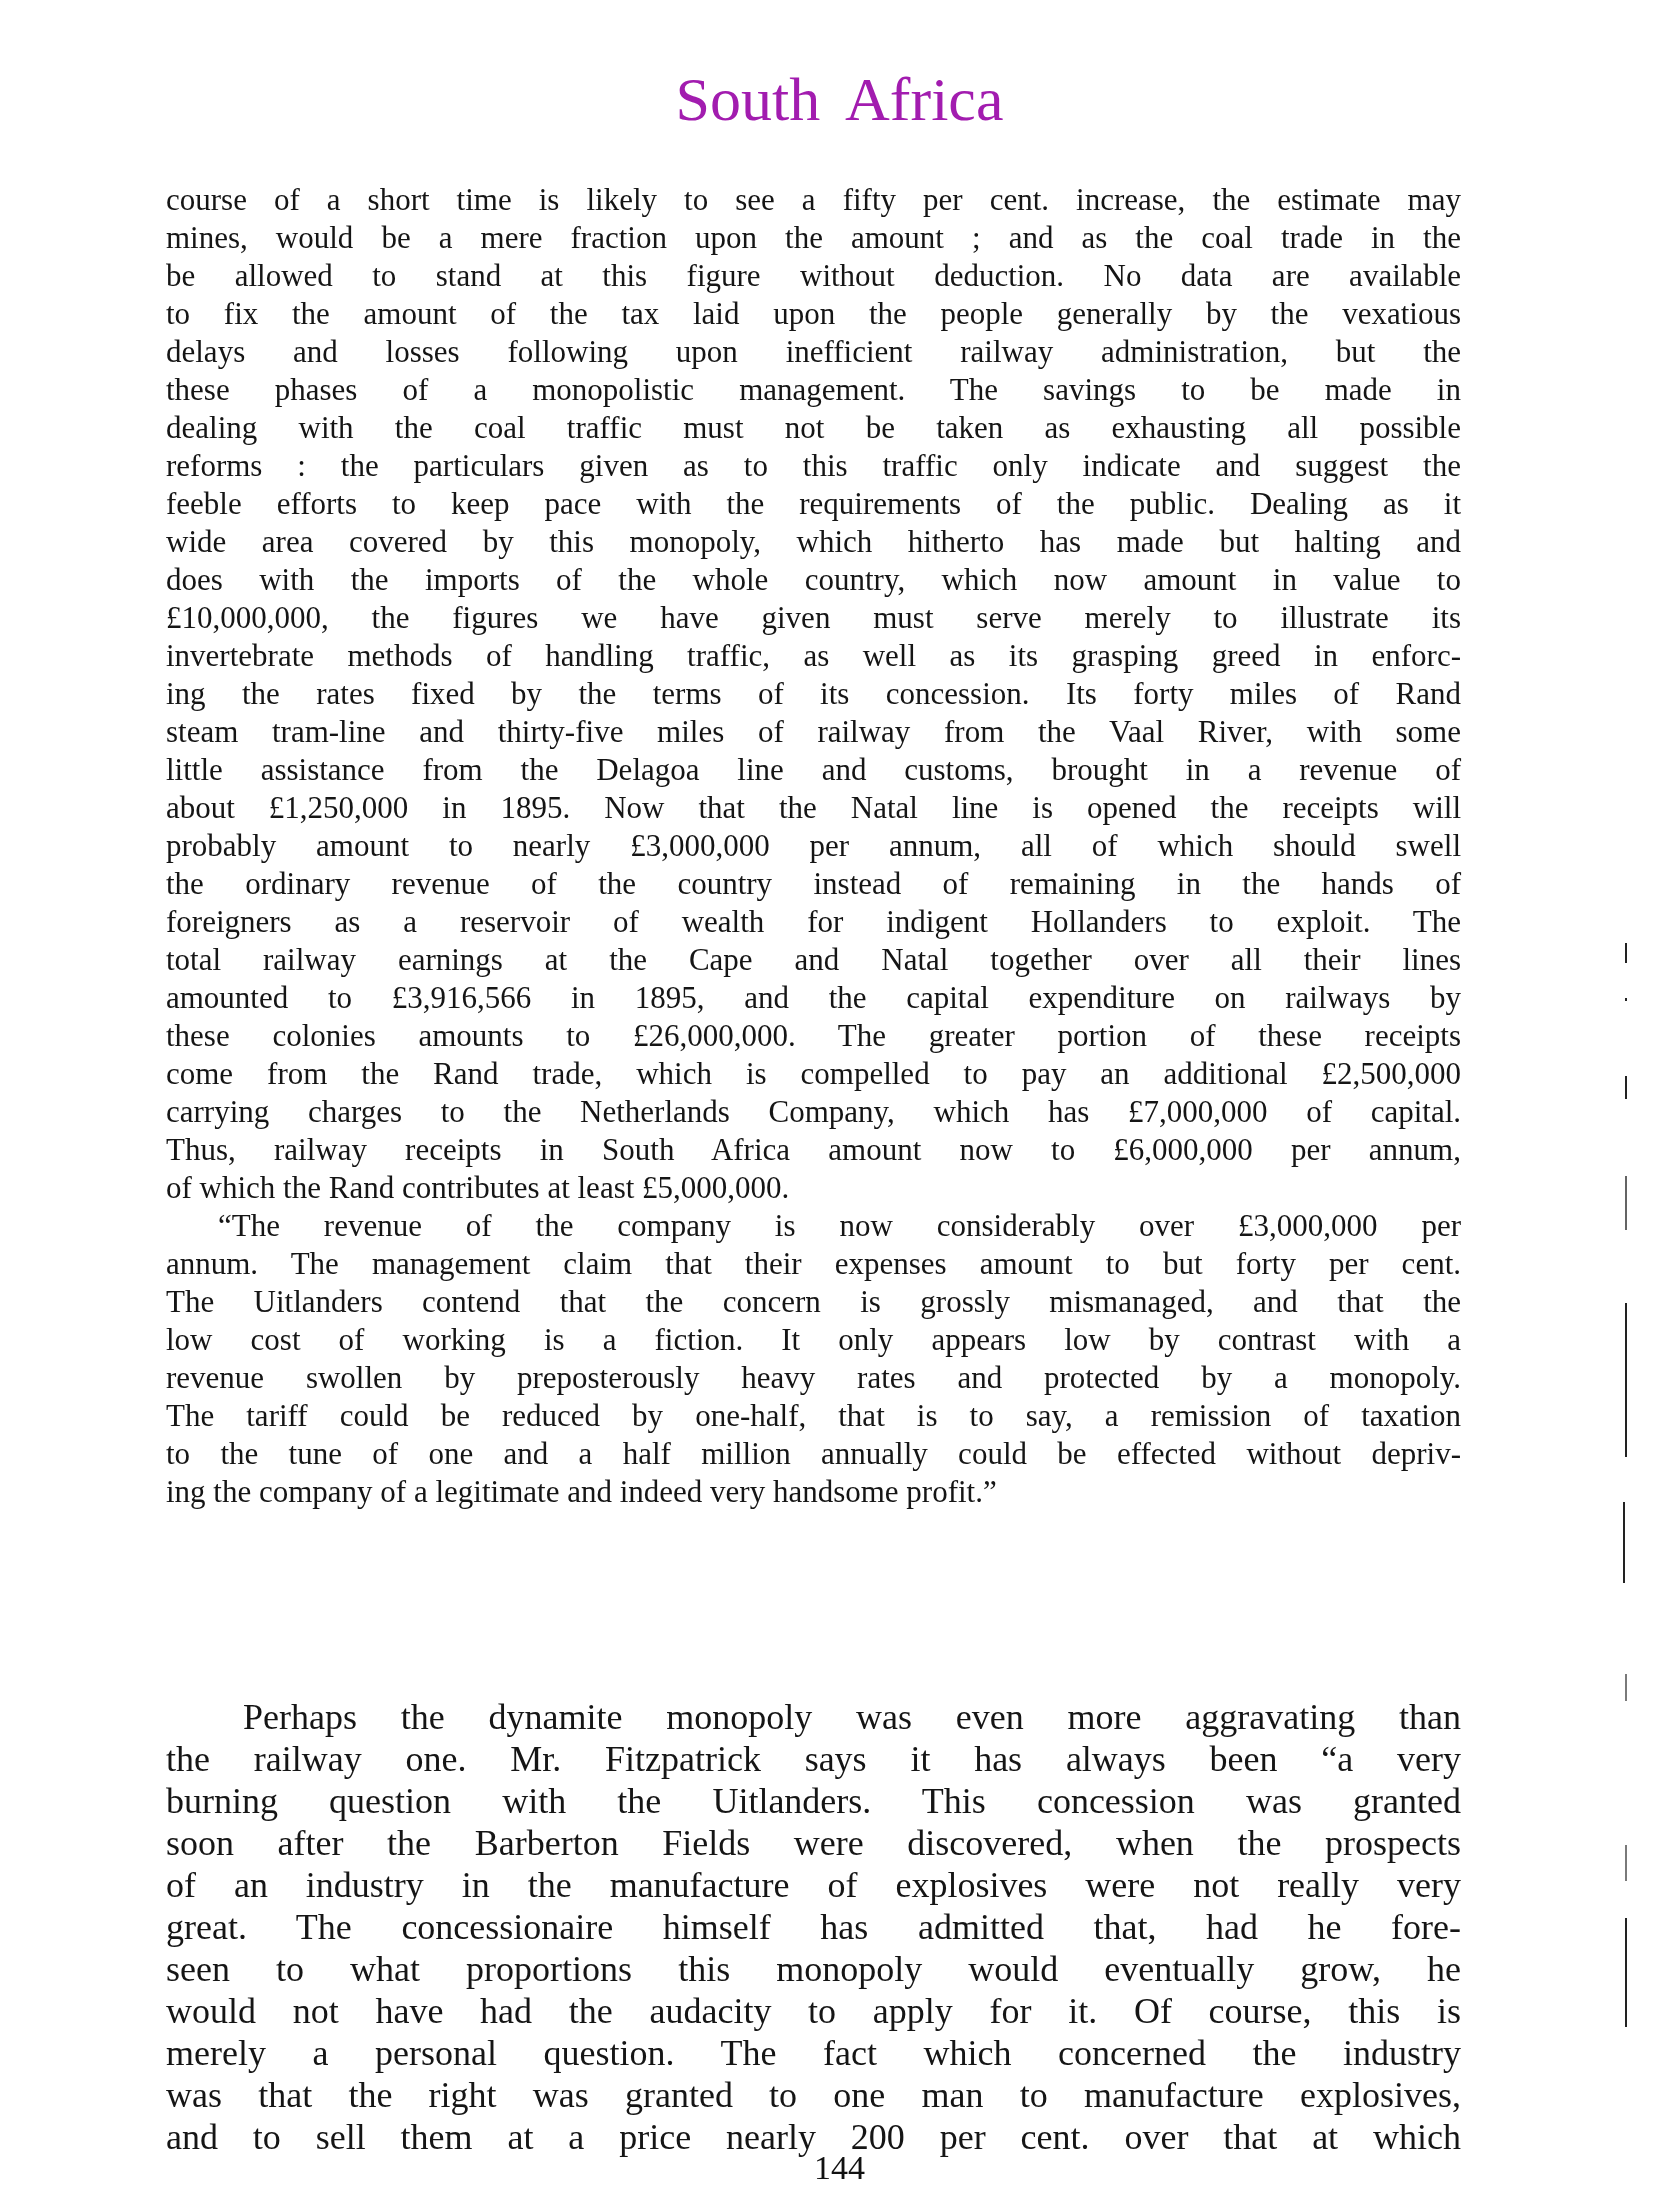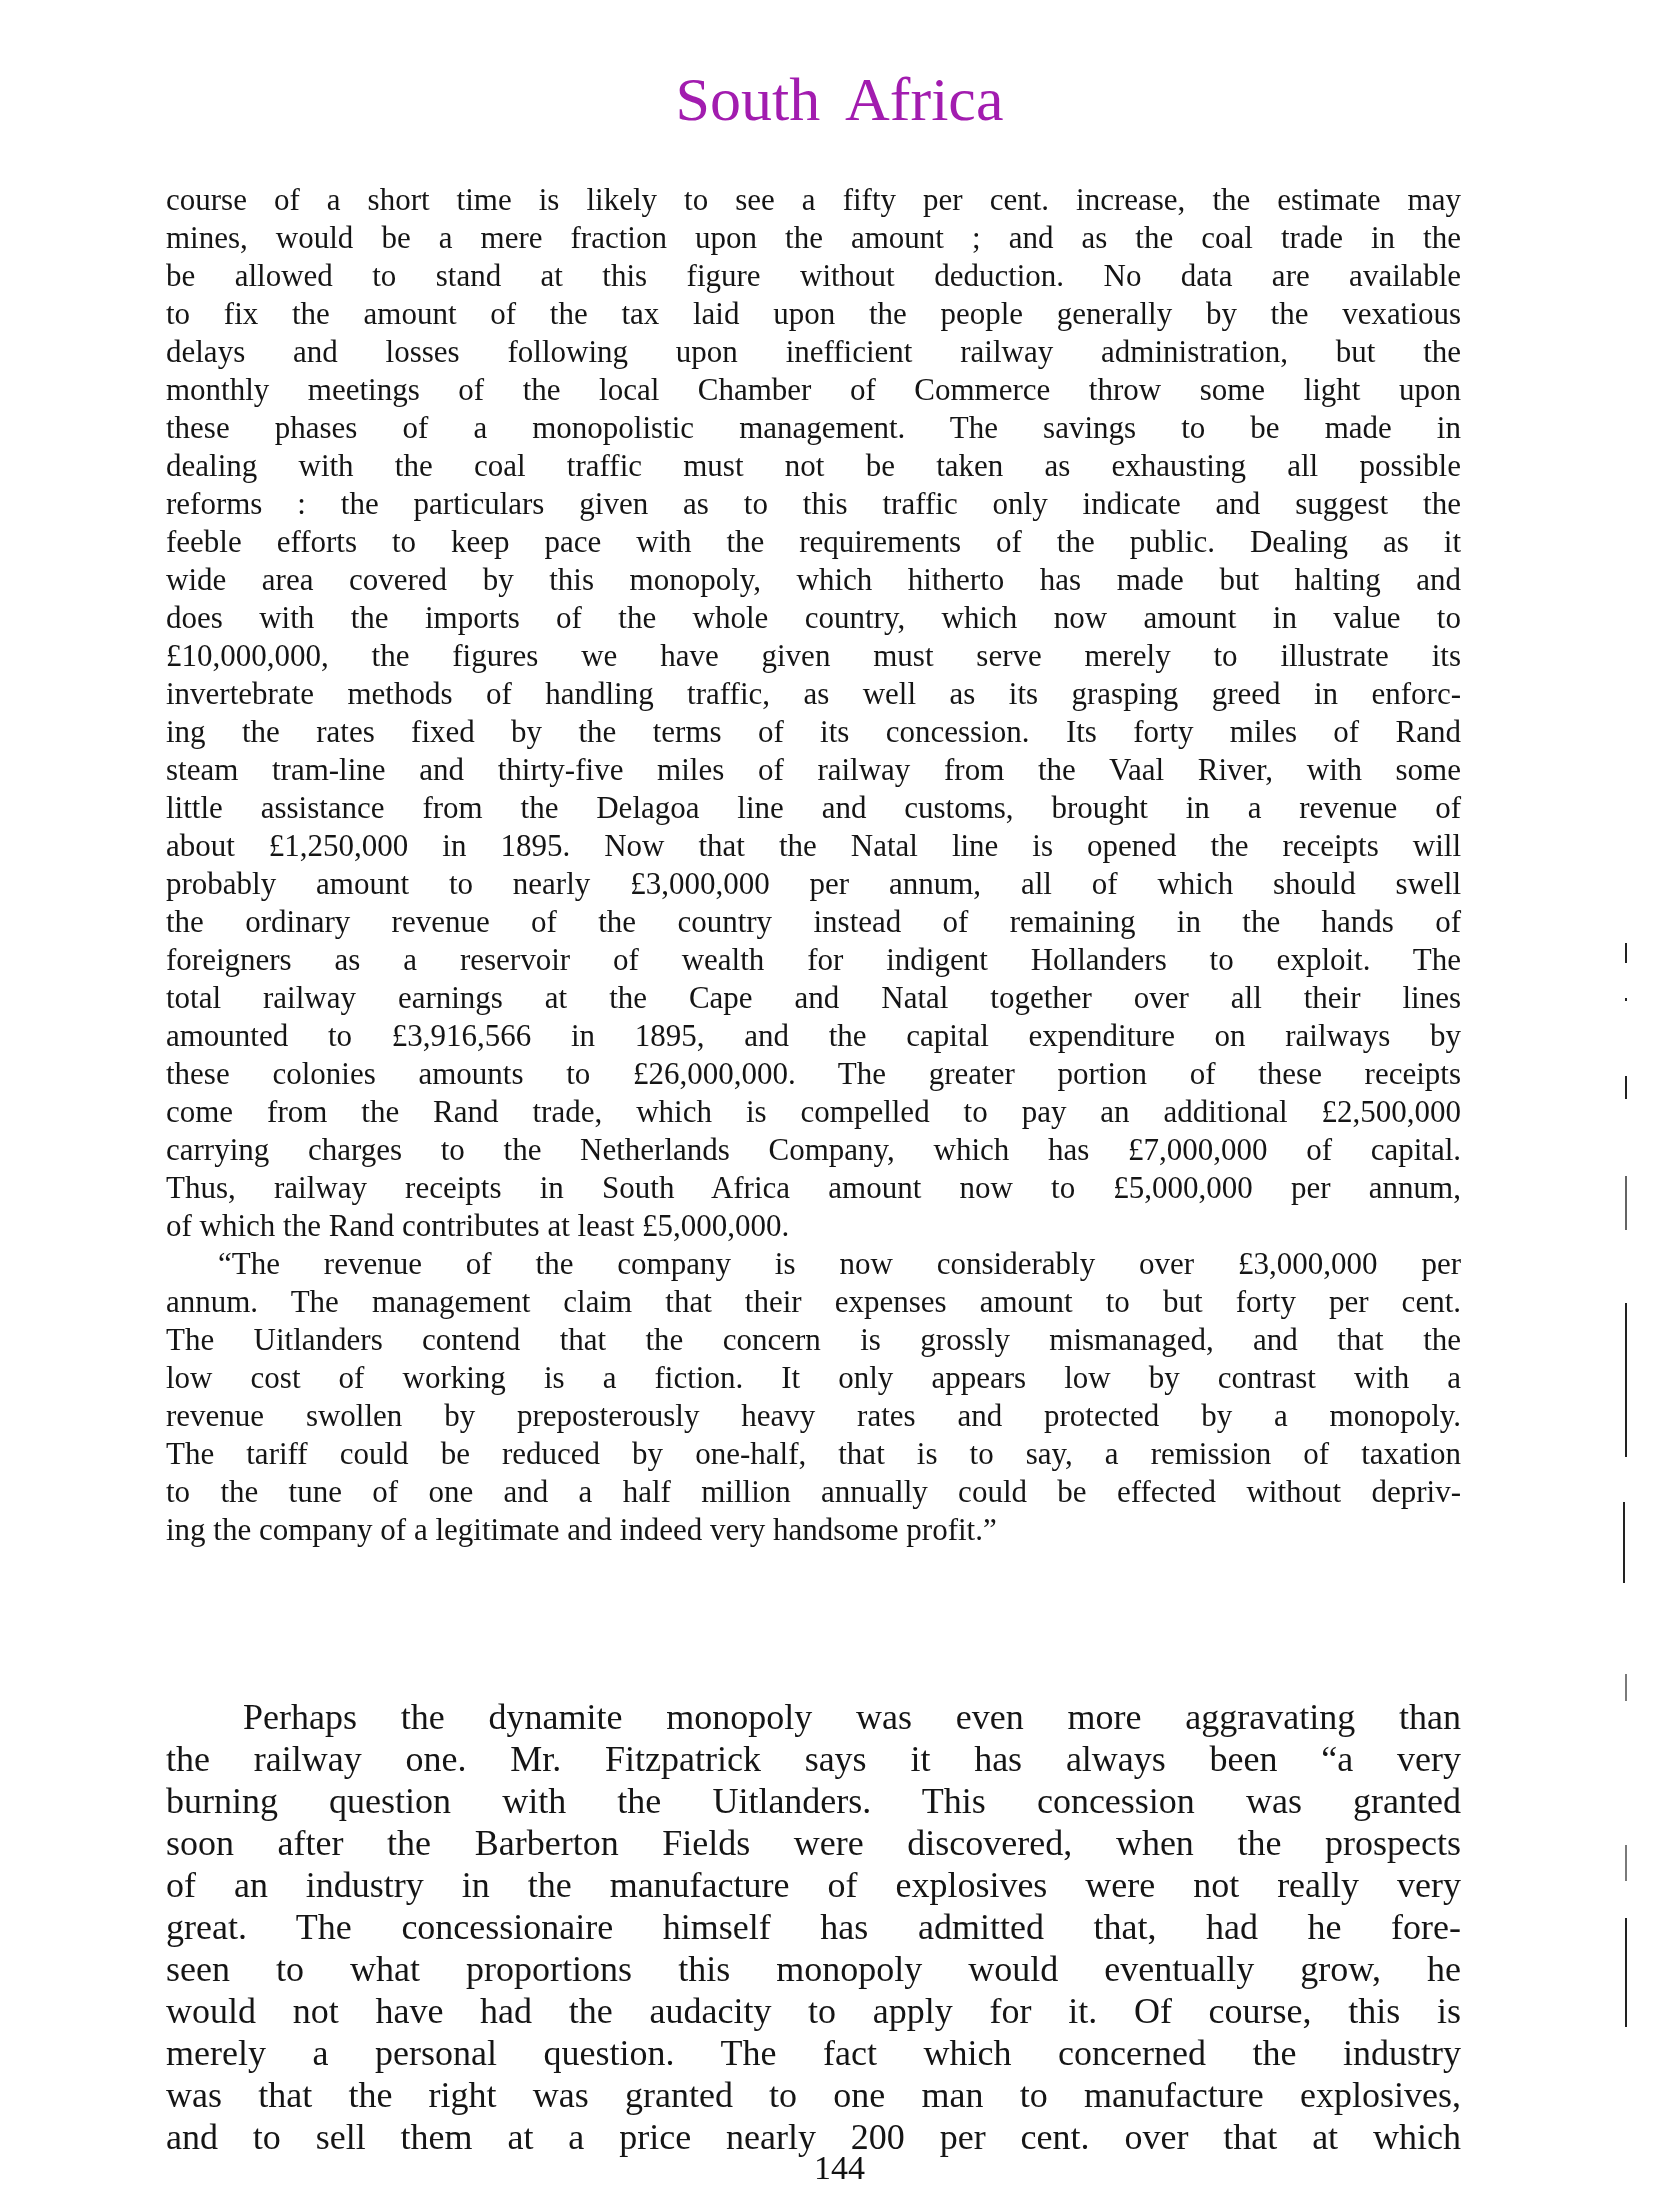--- a/index.html
+++ b/index.html
@@ -37,42 +37,41 @@
 
   <div class="running-head">South Africa</div>
 
   <div class="block small">
     <div id="p1">
         <span class="line">course of a short time is likely to see a fifty per cent. increase, the estimate may</span>
         <span class="line">mines, would be a mere fraction upon the amount ; and as the coal trade in the</span>
         <span class="line">be allowed to stand at this figure without deduction.  No data are available</span>
         <span class="line">to fix the amount of the tax laid upon the people generally by the vexatious</span>
         <span class="line">delays and losses following upon inefficient railway administration, but the</span>
-        <span class="line">monthly meetings of the local Chamber of Commerce throw some light upon</span>
         <span class="line">these phases of a monopolistic management.  The savings to be made in</span>
         <span class="line">dealing with the coal traffic must not be taken as exhausting all possible</span>
         <span class="line">reforms : the particulars given as to this traffic only indicate and suggest the</span>
         <span class="line">feeble efforts to keep pace with the requirements of the public.  Dealing as it</span>
         <span class="line">wide area covered by this monopoly, which hitherto has made but halting and</span>
         <span class="line">does with the imports of the whole country, which now amount in value to</span>
         <span class="line">£10,000,000, the figures we have given must serve merely to illustrate its</span>
         <span class="line">invertebrate methods of handling traffic, as well as its grasping greed in enforc-</span>
         <span class="line">ing the rates fixed by the terms of its concession.  Its forty miles of Rand</span>
         <span class="line">steam tram-line and thirty-five miles of railway from the Vaal River, with some</span>
         <span class="line">little assistance from the Delagoa line and customs, brought in a revenue of</span>
         <span class="line">about £1,250,000 in 1895.  Now that the Natal line is opened the receipts will</span>
         <span class="line">probably amount to nearly £3,000,000 per annum, all of which should swell</span>
         <span class="line">the ordinary revenue of the country instead of remaining in the hands of</span>
         <span class="line">foreigners as a reservoir of wealth for indigent Hollanders to exploit.  The</span>
         <span class="line">total railway earnings at the Cape and Natal together over all their lines</span>
         <span class="line">amounted to £3,916,566 in 1895, and the capital expenditure on railways by</span>
         <span class="line">these colonies amounts to £26,000,000.  The greater portion of these receipts</span>
         <span class="line">come from the Rand trade, which is compelled to pay an additional £2,500,000</span>
         <span class="line">carrying charges to the Netherlands Company, which has £7,000,000 of capital.</span>
-        <span class="line">Thus, railway receipts in South Africa amount now to £5,000,000 per annum,</span>
+        <span class="line">Thus, railway receipts in South Africa amount now to £6,000,000 per annum,</span>
         <span class="line lastline">of which the Rand contributes at least £5,000,000.</span>
       </div>
     <div id="q1">
         <span class="line indent-s">“The revenue of the company is now considerably over £3,000,000 per</span>
         <span class="line">annum.  The management claim that their expenses amount to but forty per cent.</span>
         <span class="line">The Uitlanders contend that the concern is grossly mismanaged, and that the</span>
         <span class="line">low cost of working is a fiction.  It only appears low by contrast with a</span>
         <span class="line">revenue swollen by preposterously heavy rates and protected by a monopoly.</span>
         <span class="line">The tariff could be reduced by one-half, that is to say, a remission of taxation</span>
         <span class="line">to the tune of one and a half million annually could be effected without depriv-</span>

